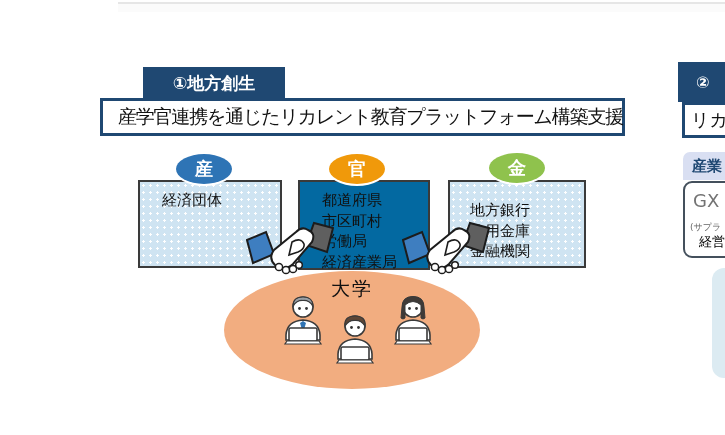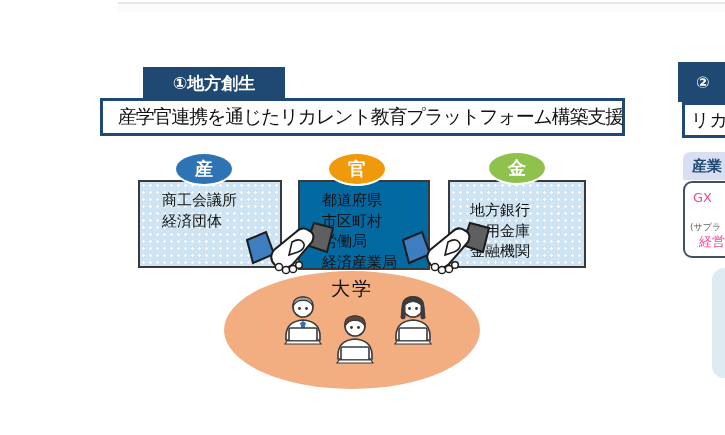--- a/index.html
+++ b/index.html
@@ -77,41 +77,40 @@
     position:absolute;left:683px;top:152px;width:50px;height:28px;
     background:#D9DFF2;border-top-left-radius:7px;box-sizing:border-box;
     color:#1F4872;font-size:15px;font-weight:bold;
     display:flex;align-items:center;padding-left:9px;overflow:hidden;white-space:nowrap;
   }
   .gx-box{
     position:absolute;left:683px;top:181px;width:50px;height:77px;
     background:#fff;border:2px solid #44505C;box-sizing:border-box;
     border-radius:9px 0 0 9px;overflow:hidden;
   }
-  .gx-label{position:absolute;left:8px;top:7px;font-size:13px;color:#ec4899;}
+  .gx-label{position:absolute;left:8px;top:7px;font-size:18px;color:#737373;}
   .supply-note{position:absolute;left:5px;top:38px;font-size:9px;color:#666;white-space:nowrap;}
-  .management-label{position:absolute;left:14px;top:50px;font-size:13px;color:#ec4899;white-space:nowrap;}
+  .management-label{position:absolute;left:14px;top:50px;font-size:13px;color:#000000;white-space:nowrap;}
   .pale-shape{
     position:absolute;left:712px;top:268px;width:20px;height:110px;
     background:#DCEBF2;border-radius:12px 0 0 12px;
   }
 </style>
 </head>
 <body>
 
 <div class="stage">
 
   <div class="top-hairline"></div>
   <div class="top-band"></div>
 
   <div class="tag-header">①地方創生</div>
   <div class="title-box">産学官連携を通じたリカレント教育プラットフォーム構築支援</div>
 
   <div class="group-box dotted-blue box-industry">
-    <div>商工会議所</div>
     <div>経済団体</div>
   </div>
 
   <div class="group-box plain-green box-government">
     <div>都道府県</div>
     <div>市区町村</div>
     <div>労働局</div>
     <div>経済産業局</div>
   </div>
 

